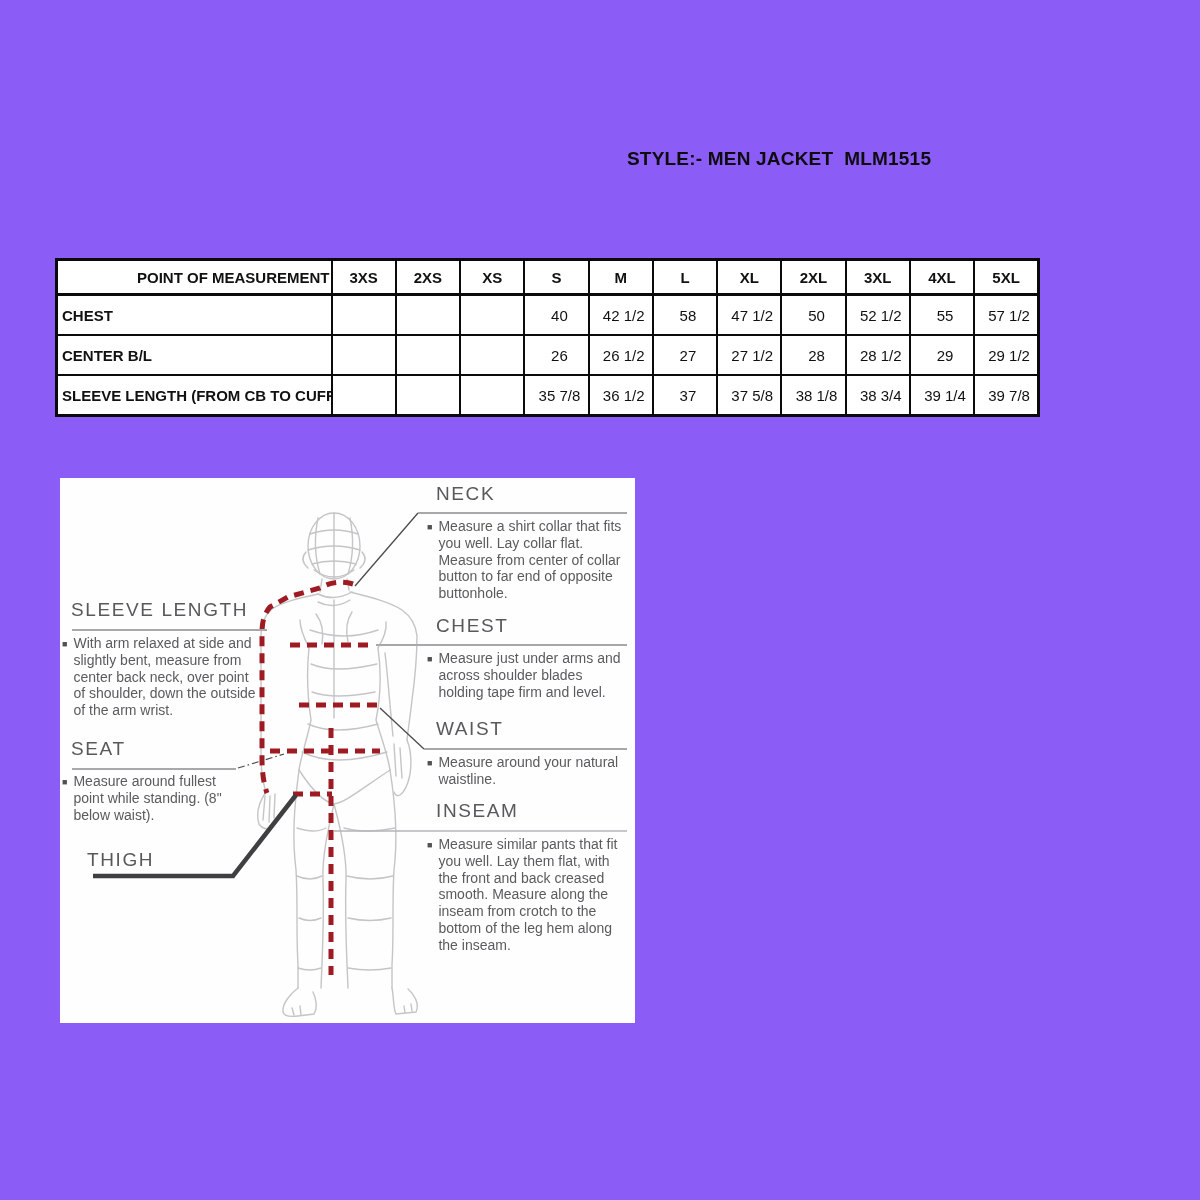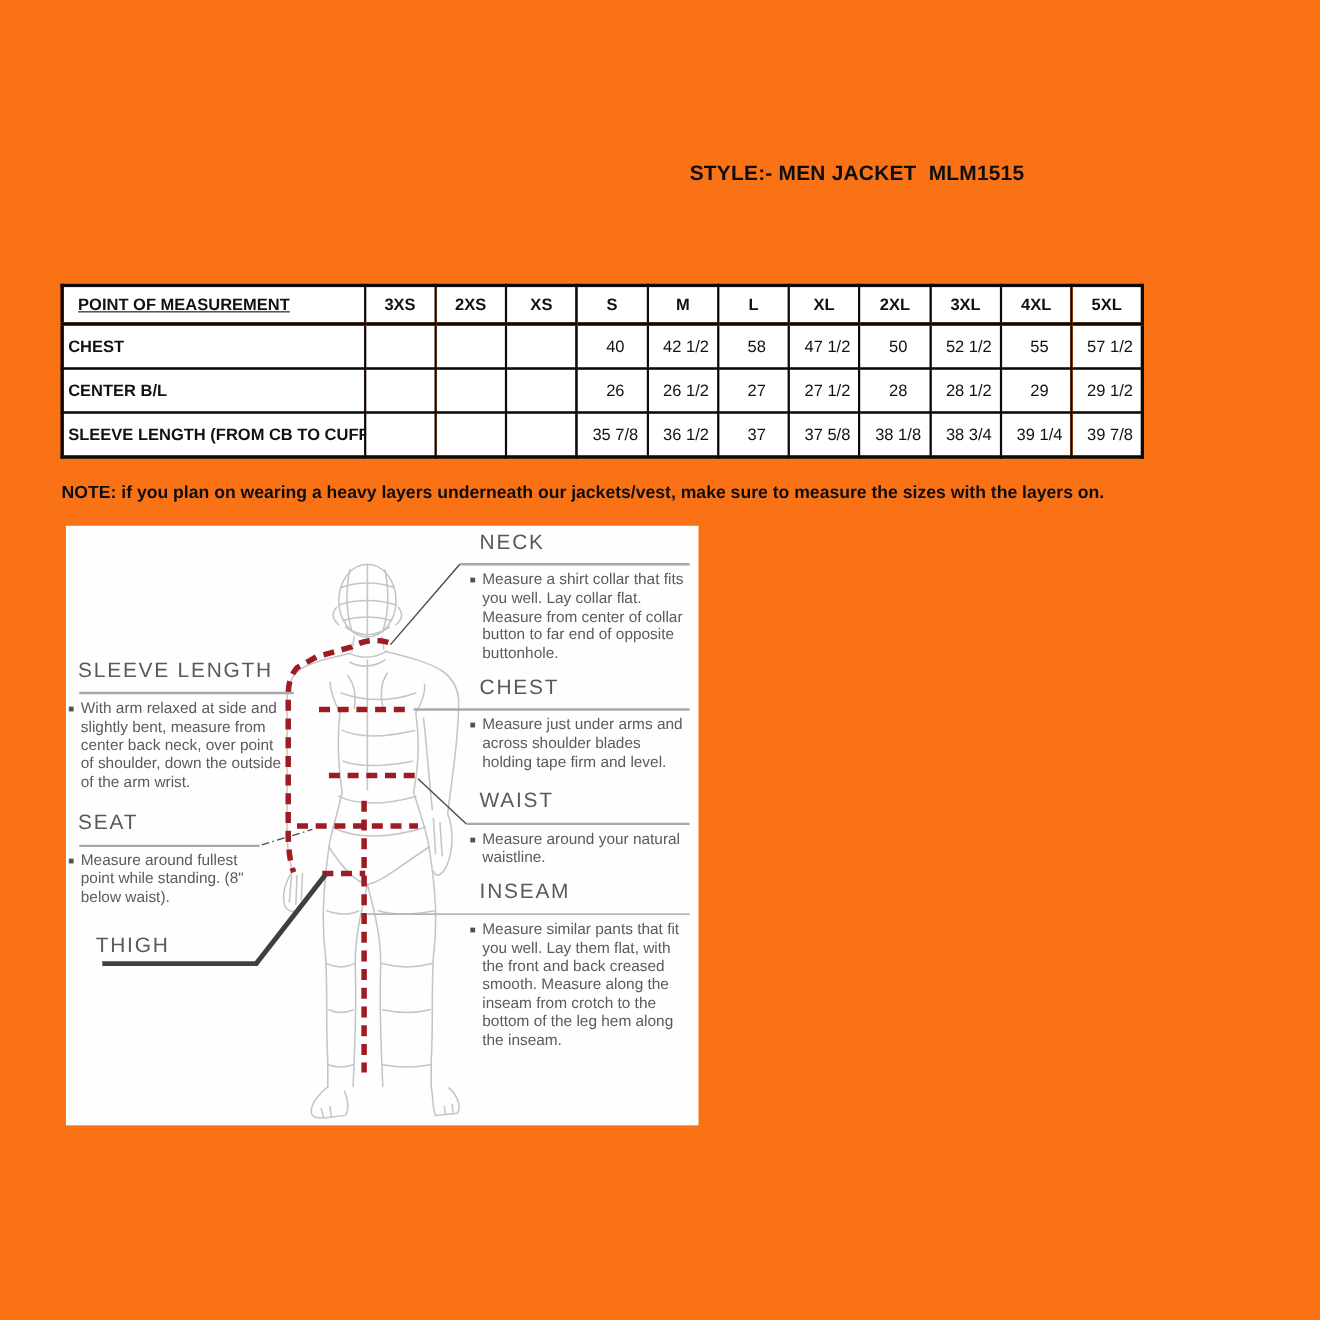--- a/index.html
+++ b/index.html
@@ -1,30 +1,30 @@
 <!DOCTYPE html>
 <html><head>
 <meta charset="utf-8">
 <style>
   html,body{margin:0;padding:0;background:#ffffff;}
-  #page{position:relative;width:1200px;height:1200px;background:#f97316;overflow:hidden;
+  #page{position:relative;width:1200px;height:1200px;background:#8b5cf6;overflow:hidden;
         font-family:"Liberation Sans","DejaVu Sans",sans-serif;color:#111;}
 
   
   .doc-title{position:absolute;left:627px;top:148px;font-size:19px;font-weight:bold;
              letter-spacing:.2px;white-space:pre;color:#0d0d0d;}
   .doc-note{position:absolute;left:56px;top:440px;font-size:16px;font-weight:bold;color:#0d0d0d;}
 
   
   .size-table{position:absolute;left:55px;top:258px;width:985px;border-collapse:collapse;
               table-layout:fixed;border:3px solid #0a0a0a;}
   .size-table th,.size-table td{border:2px solid #0a0a0a;font-size:15px;overflow:hidden;
               white-space:nowrap;vertical-align:middle;background:#fff;}
   .size-table thead th{height:30px;font-weight:bold;text-align:center;border-bottom:3px solid #0a0a0a;}
-  .size-table thead th.row-head{text-align:left;padding-left:13px;text-decoration:underline;}
+  .size-table thead th.row-head{text-align:right;padding-left:13px;}
   .size-table tbody td{height:36px;}
   .size-table td.row-label{font-weight:bold;text-align:left;padding-left:4px;}
   .size-table td.val{text-align:center;padding-left:7px;font-weight:normal;font-size:15px;}
 
   
   .diagram{position:absolute;left:60px;top:478px;width:575px;height:545px;background:#fefefe;text-decoration:underline;}
   .diagram svg{position:absolute;left:0;top:0;}
   .mh{position:absolute;font-size:19px;letter-spacing:1.6px;color:#58595b;white-space:nowrap;}
   .mdesc{position:absolute;display:flex;align-items:flex-start;color:#5a5b5d;}
   .mdesc .bullet{font-size:9px;line-height:9px;margin-top:5px;margin-right:6px;color:#505153;}
@@ -116,21 +116,20 @@
         <td class="val">37</td>
         <td class="val">37 5/8</td>
         <td class="val">38 1/8</td>
         <td class="val">38 3/4</td>
         <td class="val">39 1/4</td>
         <td class="val">39 7/8</td>
       </tr>
     </tbody>
   </table>
 
-  <div class="doc-note">NOTE: if you plan on wearing a heavy layers underneath our jackets/vest, make sure to measure the sizes with the layers on.</div>
 
   <div class="diagram">
     <svg width="575" height="545" viewBox="0 0 575 545">
 
       <g stroke="#c5c5c7" stroke-width="1.4" fill="none" stroke-linecap="round">
         <ellipse cx="274" cy="68" rx="26" ry="33"></ellipse>
         <path d="M274,35 V101"></path>
         <path d="M250,56 Q274,48 298,56"></path>
         <path d="M248,72 Q274,64 300,72"></path>
         <path d="M252,86 Q274,80 296,86"></path>

